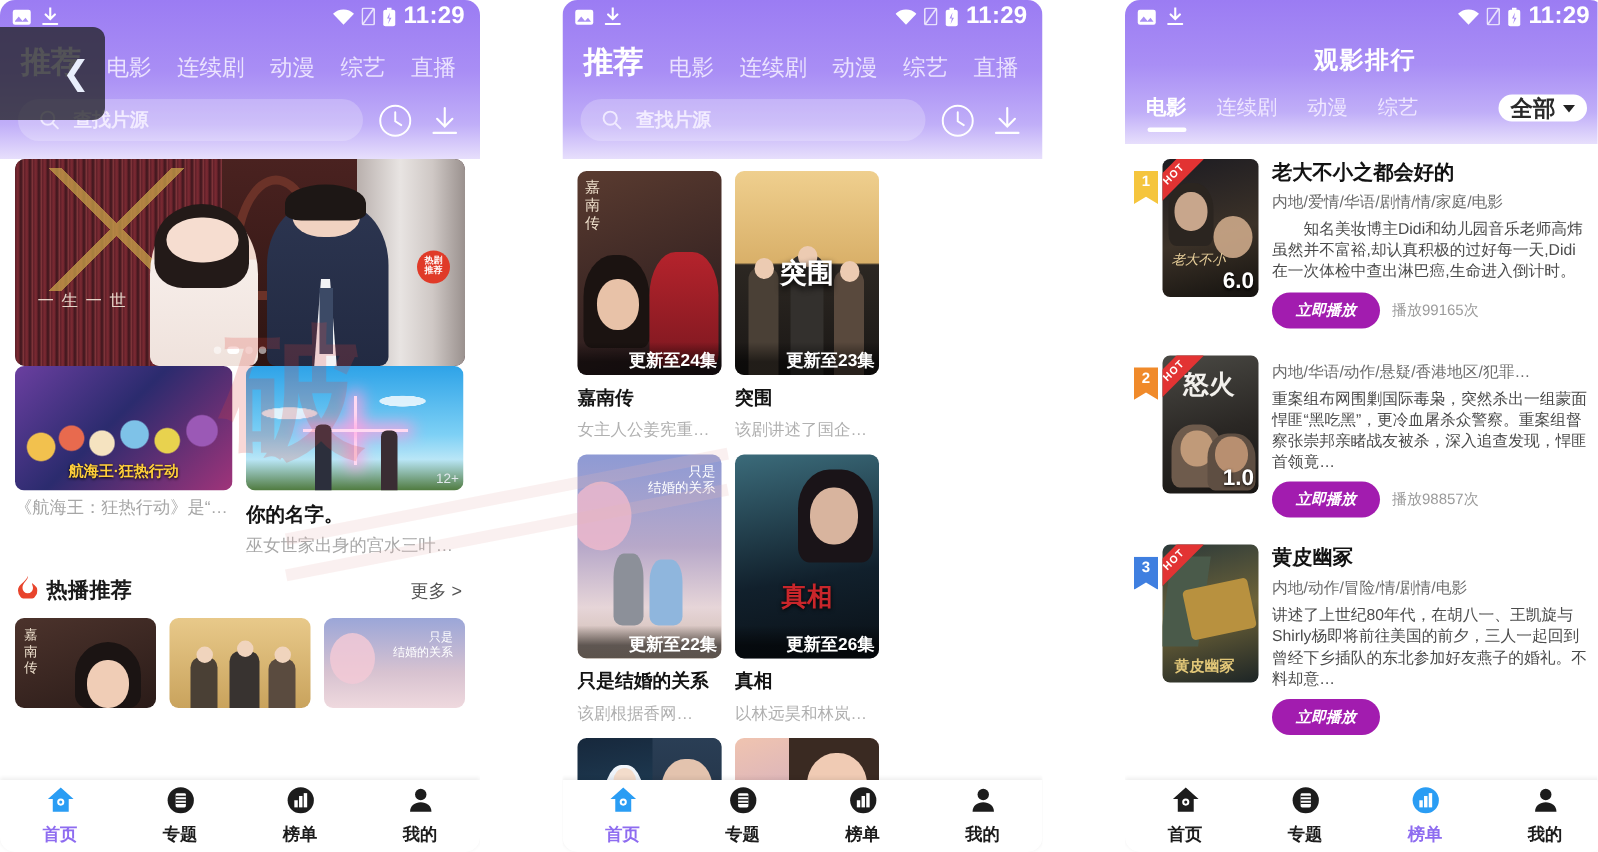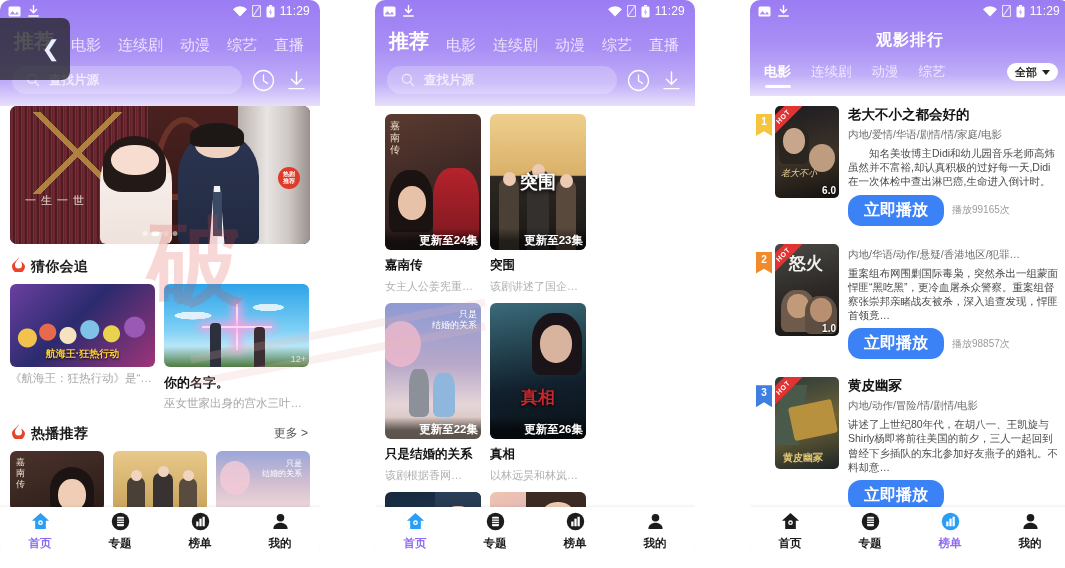--- a/index.html
+++ b/index.html
@@ -14,21 +14,21 @@
   .phone{ position:relative; width:320px; height:568px; overflow:hidden; background:#fff; flex:0 0 320px; }
   .gap{ flex:0 0 55px; height:568px; background:#fff; }
 
   
   .statusbar{
     height:22px; display:flex; align-items:center; padding:0 10px 0 8px;
     color:#fff; font-size:11px; position:relative; z-index:6;
   }
   .sb-left{ display:flex; align-items:center; gap:7px; }
   .sb-right{ margin-left:auto; display:flex; align-items:center; gap:5px; }
-  .sb-time{ font-size:12px; font-weight:normal; letter-spacing:.2px; }
+  .sb-time{ font-size:16px; font-weight:bold; letter-spacing:.2px; }
   .ico{ display:inline-block; line-height:0; }
 
   
   .hdr{
     position:absolute; top:0; left:0; right:0; height:106px;
     background:linear-gradient(180deg,#9b7cf3 0%,#a98ef5 45%,#c0aef8 78%,#e7dffc 100%);
     border-top-left-radius:10px; border-top-right-radius:10px;
     z-index:5;
   }
   .hdr.rank{ height:96px; }
@@ -161,44 +161,44 @@
   .c3 .d{ margin-top:5px; font-size:11px; color:#b0b0b0; white-space:nowrap; overflow:hidden; text-overflow:ellipsis;}
 
   
   .rank-title{ text-align:center; color:#fff; font-size:16px; font-weight:bold; padding-top:8px; letter-spacing:1px;}
   .rank-tabs{ display:flex; align-items:center; gap:20px; padding:12px 0 0 14px; }
   .rtab{ font-size:13.5px; color:#efe7ff; position:relative; padding-bottom:7px; }
   .rtab.active{ color:#fff; font-weight:bold; }
   .rtab.active:after{ content:""; position:absolute; left:50%; transform:translateX(-50%); bottom:0;
      width:26px; height:3px; background:#fff; border-radius:2px; }
   .selbox{ margin-left:auto; margin-right:12px; margin-bottom:7px; height:18px; padding:0 8px; border-radius:11px;
-     background:#fff; display:flex; align-items:center; gap:5px; font-size:11px; color:#2a2a2a; font-weight:bold;}
+     background:#fff; display:flex; align-items:center; gap:5px; font-size:15px; color:#2a2a2a; font-weight:bold;}
   .caret{ width:0;height:0;border-left:4px solid transparent;border-right:4px solid transparent;border-top:5px solid #222;}
 
   .ritem{ display:flex; padding:10px 10px 8px 6px; position:relative; }
   .ribbon{ width:16px; height:22px; flex:0 0 16px; margin-top:8px; margin-right:3px; color:#fff;
      font-size:10px; font-weight:bold; text-align:center; line-height:16px;
      clip-path:polygon(0 0,100% 0,100% 100%,50% 78%,0 100%);}
   .rposter{ width:64px; height:92px; flex:0 0 64px; border-radius:5px; overflow:hidden; position:relative; background:#222;}
   .hot{ position:absolute; left:-13px; top:4px; width:42px; height:13px; background:#e23333; color:#fff;
      font-size:7px; font-weight:bold; letter-spacing:.6px; text-align:center; line-height:13px;
      transform:rotate(-45deg);}
-  .score{ position:absolute; right:3px; bottom:2px; color:#fff; font-size:10px; font-weight:bold; text-shadow:0 1px 2px #000;}
+  .score{ position:absolute; right:3px; bottom:2px; color:#fff; font-size:15px; font-weight:bold; text-shadow:0 1px 2px #000;}
   .rinfo{ flex:1; padding-left:9px; min-width:0;}
   .rinfo .t{ font-size:13.5px; font-weight:bold; color:#121212; }
   .rinfo .g{ font-size:10.5px; color:#6d6d6d; margin-top:4px; white-space:nowrap; overflow:hidden; text-overflow:ellipsis;}
   .rinfo .s{ font-size:10.5px; color:#4b4b4b; margin-top:4px; line-height:1.35; }
   .rplay{ display:flex; align-items:center; margin-top:6px; }
-  .playbtn{ background:#3b82f6; color:#fff; font-size:16px; font-weight:bold; border-radius:13px;
-     padding:5px 16px; border:none; }
+  .playbtn{ background:#a21caf; color:#fff; font-size:10px; font-weight:bold; border-radius:13px;
+     padding:5px 16px; border:none;font-style:italic; }
   .plays{ font-size:10px; color:#9b9b9b; margin-left:8px;}
 
   
   .nav{
-    position:absolute; left:0; right:0; bottom:13px; height:48px; background:#fff; z-index:8;
+    position:absolute; left:0; right:0; bottom:0; height:48px; background:#fff; z-index:8;
     display:flex; align-items:center; border-bottom-left-radius:10px; border-bottom-right-radius:10px;
     box-shadow:0 -1px 3px rgba(0,0,0,.07);
   }
   .navitem{ flex:1; display:flex; flex-direction:column; align-items:center; gap:3px; }
   .navitem span{ font-size:11.5px; color:#1c1c1c; font-weight:bold; }
   .navitem.active span{ color:#8e6cf0; }
 
   
   .wm{ position:absolute; left:148px; top:215px; width:330px; height:170px; z-index:4; pointer-events:none; opacity:.20;}
   .wm-char{ position:absolute; font-family:"Liberation Serif",serif; font-weight:bold; color:#e0423c;
@@ -304,28 +304,20 @@
           <div class="b-badge">热剧<br>推荐</div>
         </div>
         <div class="b-dots">
           <i></i>
             <i class="on"></i>
             <i></i>
             <i></i>
         </div>
       </div>
 
-      <div class="sec">
-        <span class="flame">
-          <svg width="13" height="15" viewBox="0 0 13 15">
-              <path d="M6.5 0C7 3 3 4 3 8a3.5 3.5 0 007 0c0-1.4-.7-2.3-.7-3.4C10.8 6 13 7.2 13 9.6A6.5 6.5 0 010 9.5C0 5.4 5.2 4.3 6.5 0z" fill="#e8442c"></path>
-            </svg>
-        </span>
-        <h3>猜你会追</h3>
-      </div>
 
       <div class="row2">
         <div class="c2">
           <div class="thumb">
             <div class="art-op"></div>
             <div class="op-t">航海王·狂热行动</div>
           </div>
           <div class="d">《航海王：狂热行动》是“航海…</div>
         </div>
         <div class="c2">

